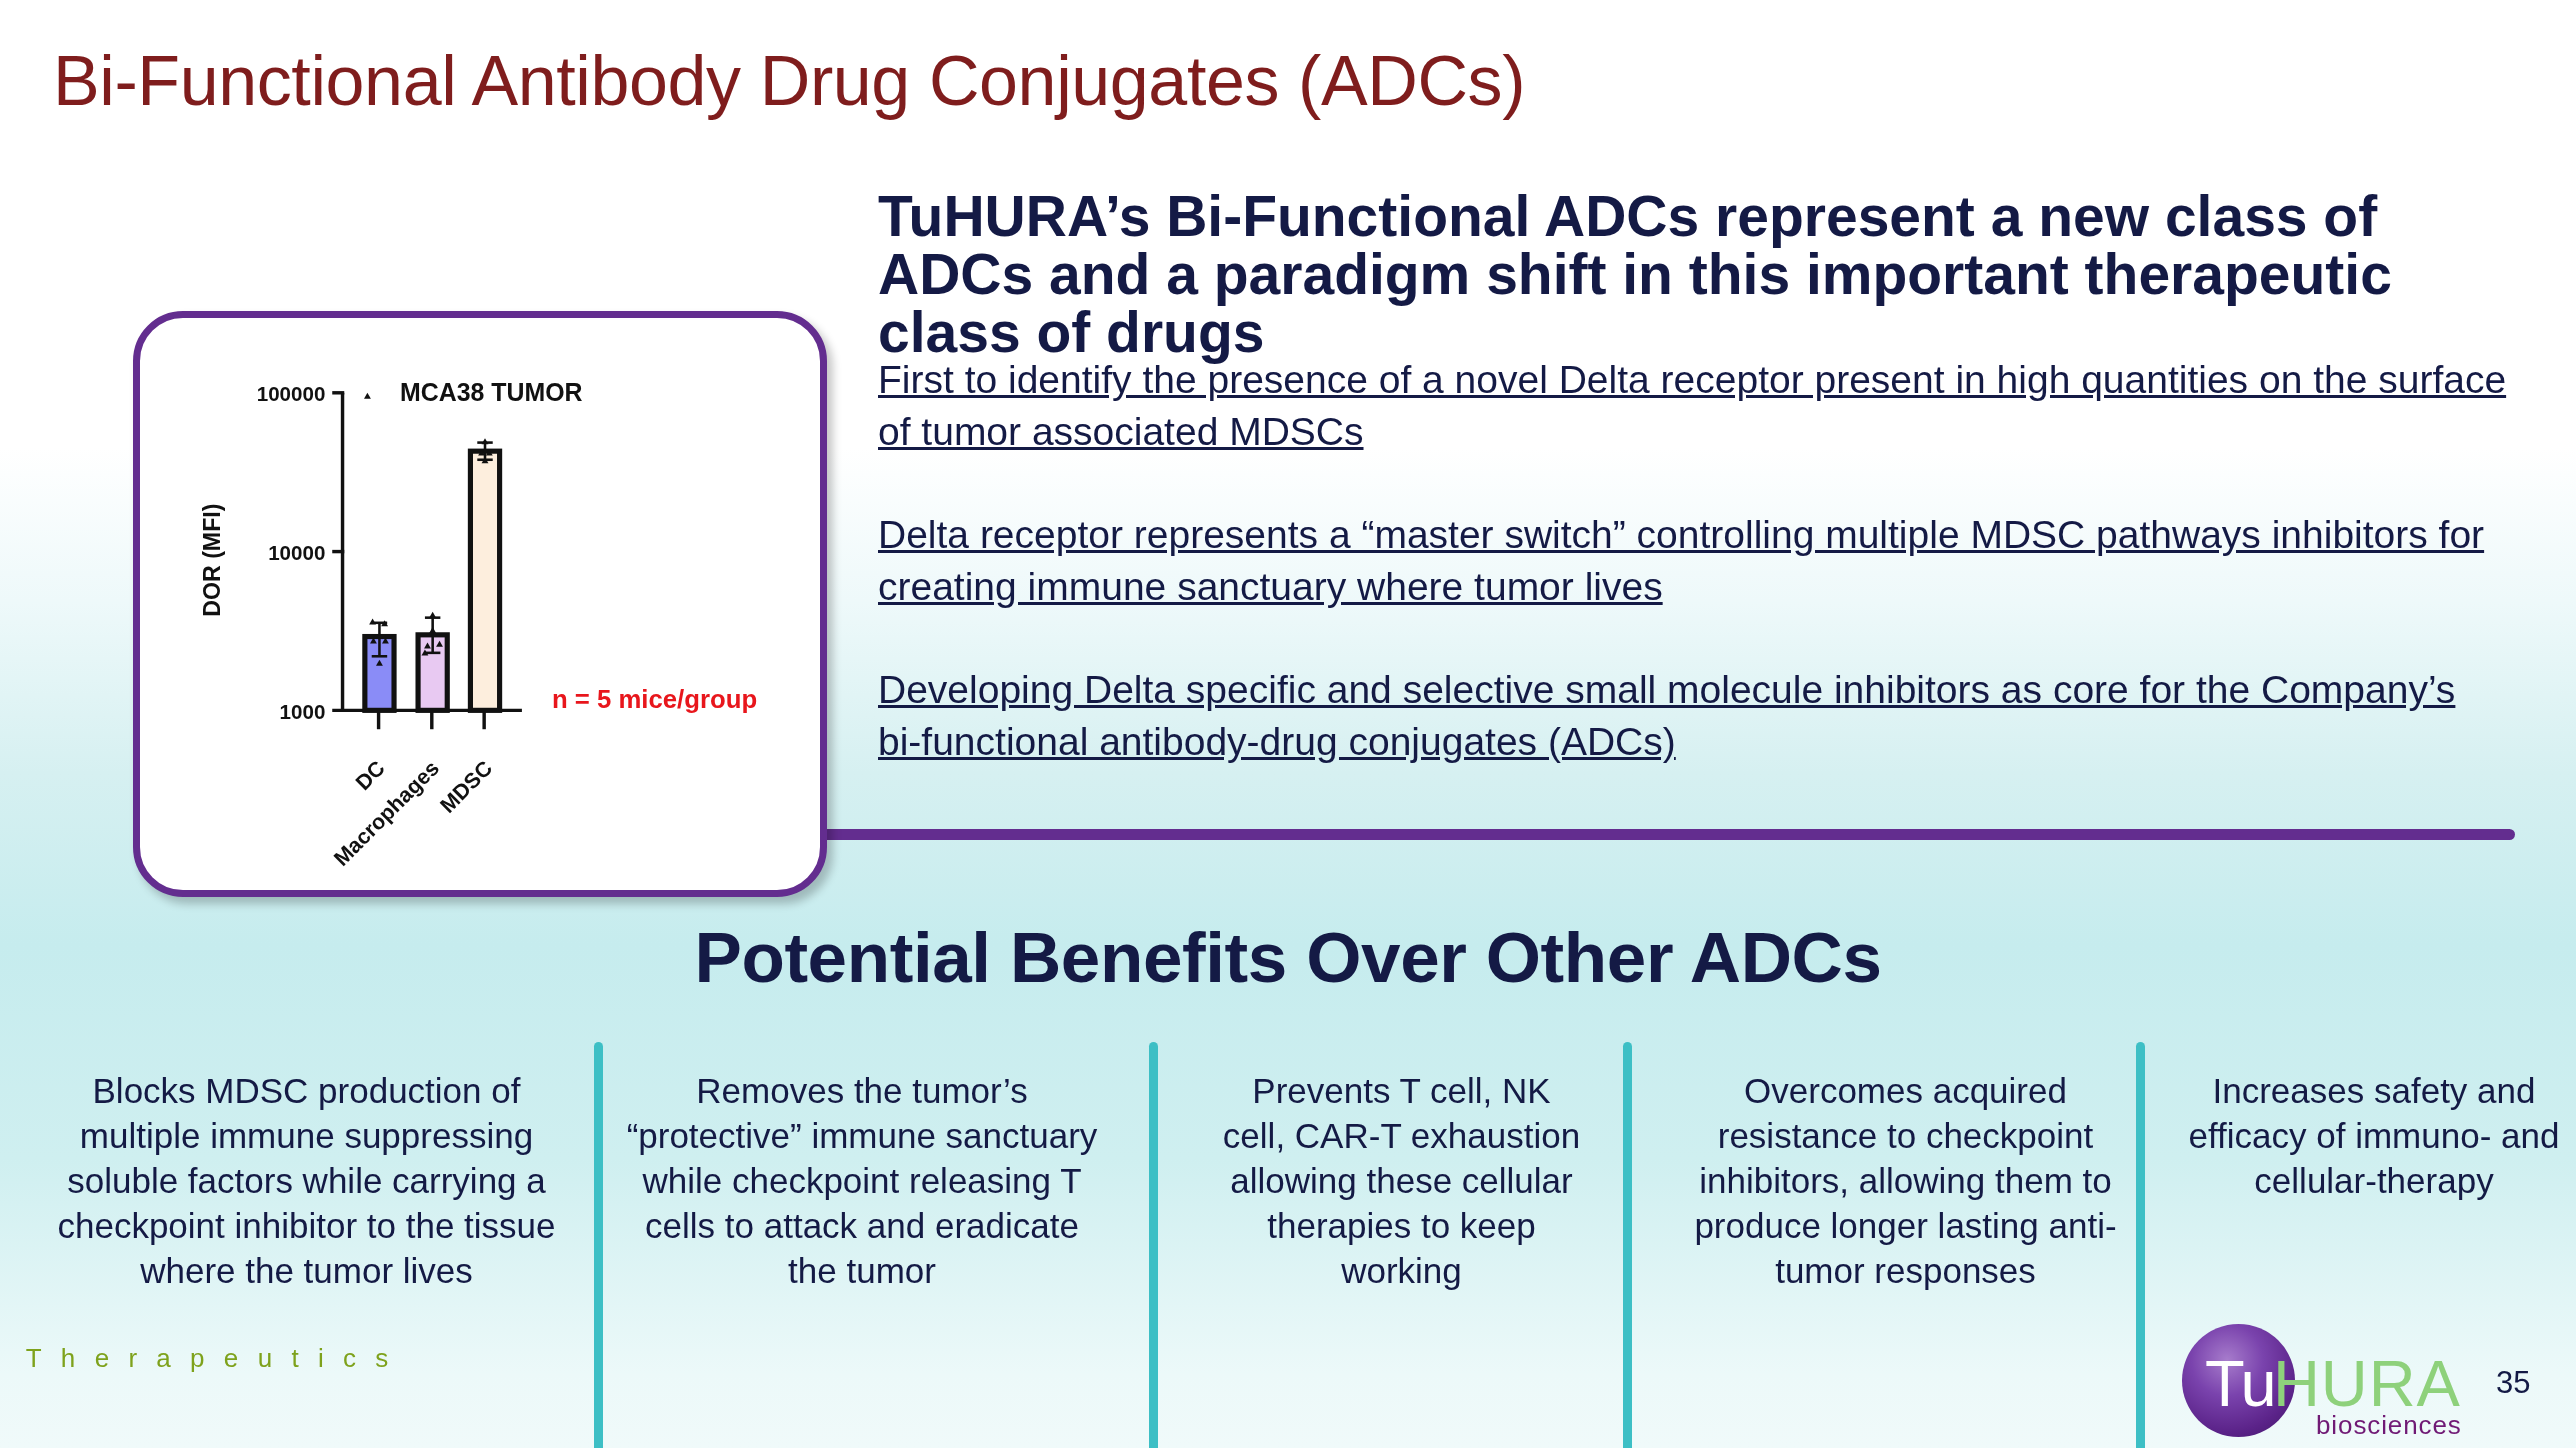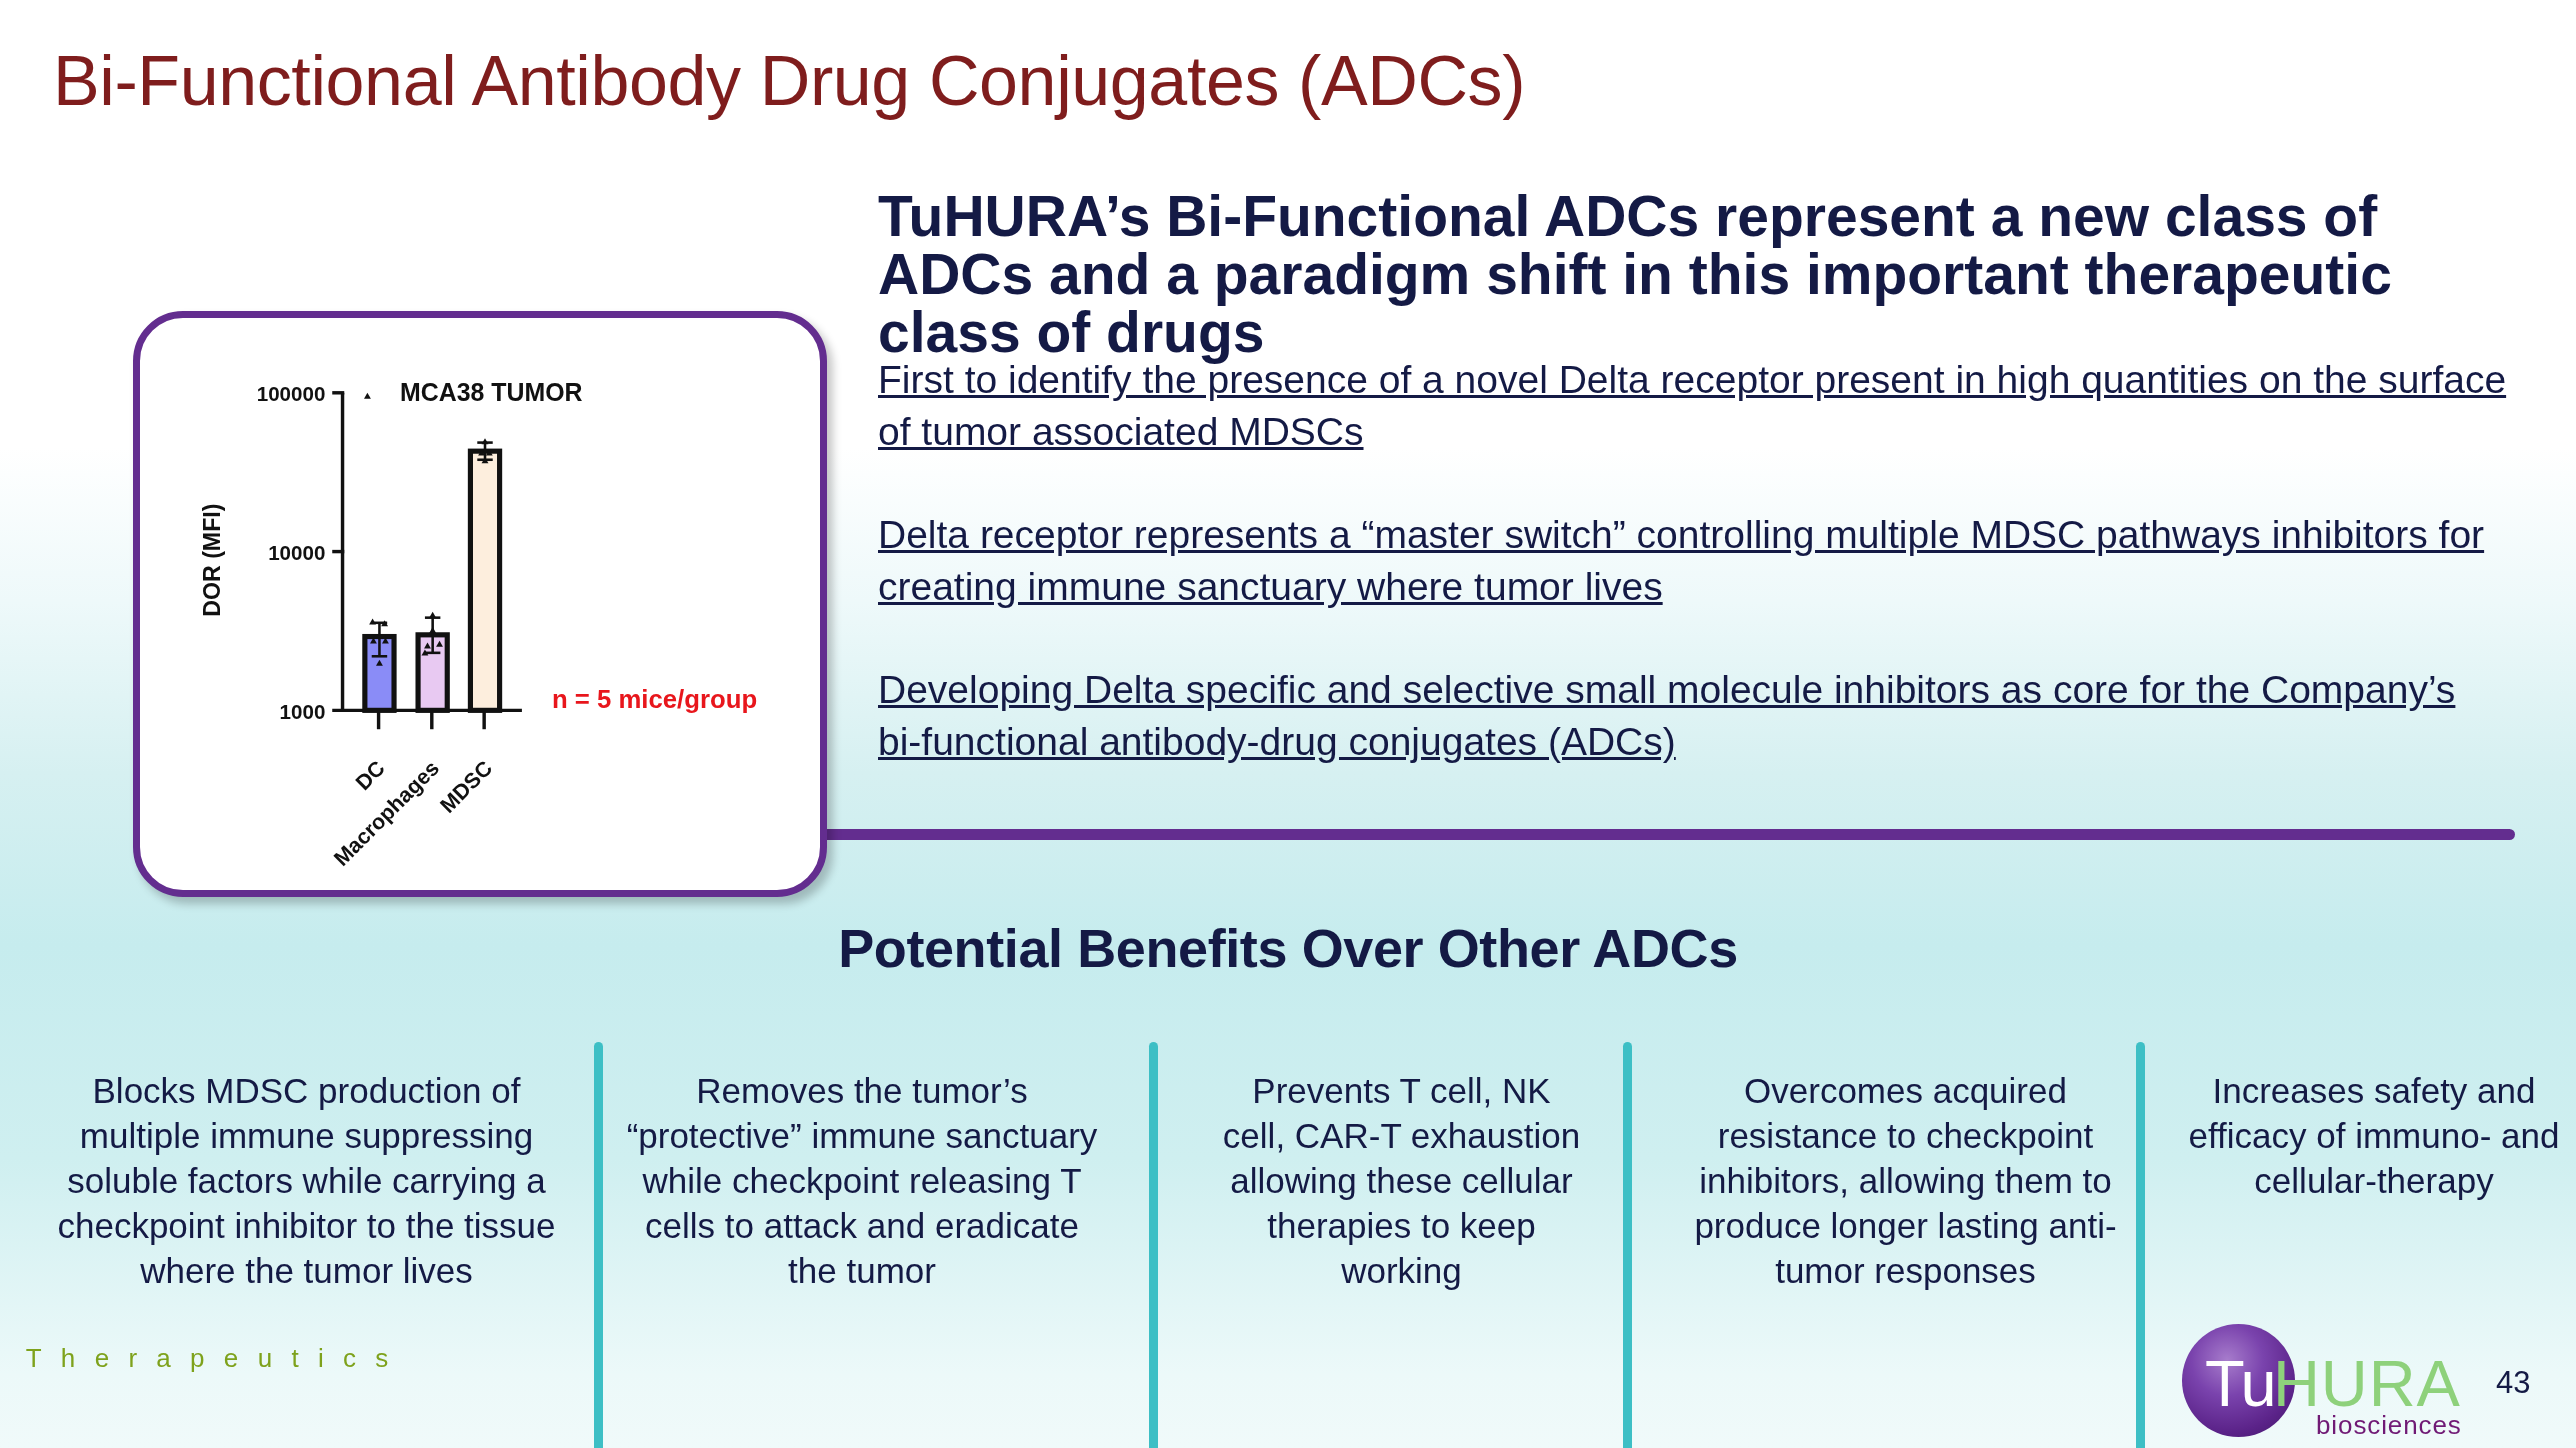--- a/index.html
+++ b/index.html
@@ -34,21 +34,21 @@
   }
   .bullet {
     position: absolute; left: 878px; width: 1631px;
     font-size: 39px; font-weight: 400; line-height: 52px; color: #141a45; text-decoration: underline;
   }
   .b1 { top: 354px; }
   .b2 { top: 509px; }
   .b3 { top: 664px; }
   .benefits-heading {
     position: absolute; left: 0; width: 2576px; top: 917px; text-align: center;
-    font-size: 54px; font-weight: 700; color: #141a45; letter-spacing: -0.4px;
+    font-size: 71px; font-weight: 700; color: #141a45; letter-spacing: -0.4px;
   }
   .divider {
     position: absolute; top: 1042px; width: 9.4px; height: 412px;
     background: #3dbfc5; border-radius: 5.2px 5.2px 0 0;
   }
   .benefit {
     position: absolute; top: 1068px; text-align: center;
     font-size: 35px; line-height: 45px; color: #141a45; margin-left: 8px;
   }
   .page-num {
@@ -175,14 +175,14 @@
   <div class="kintara-sub">Therapeutics</div>
 </div>
 
 <div class="tuhura">
   <div class="tuhura-orb"></div>
   <span class="tuhura-tu">Tu</span>
   <span class="tuhura-hura">HURA</span>
   <span class="tuhura-bio">biosciences</span>
 </div>
 
-<div class="page-num">43</div>
+<div class="page-num">35</div>
 
 
 </body></html>

